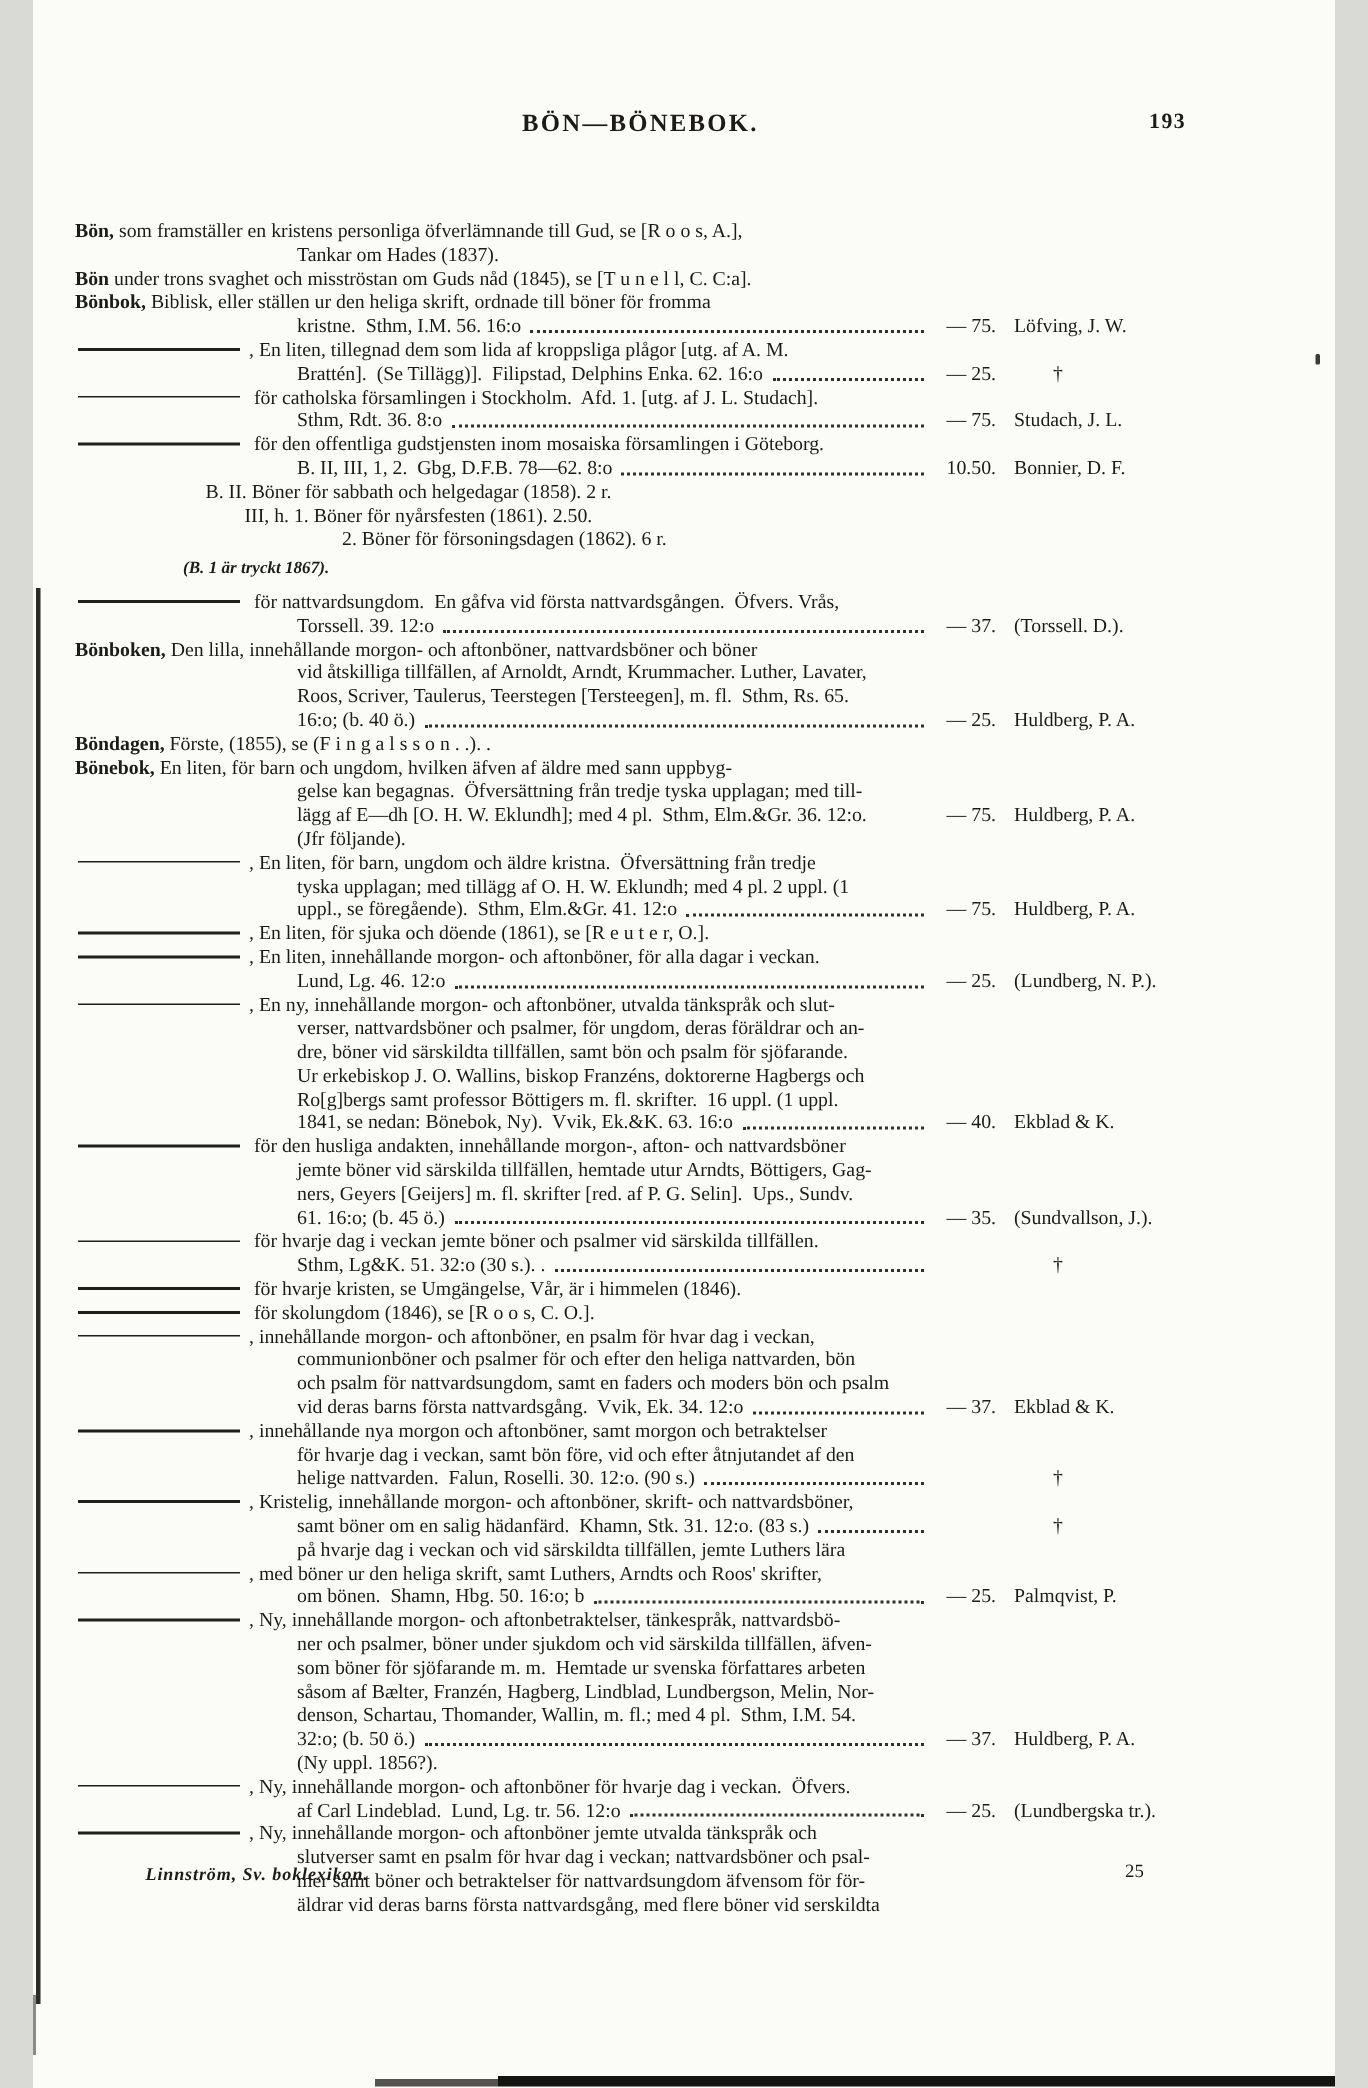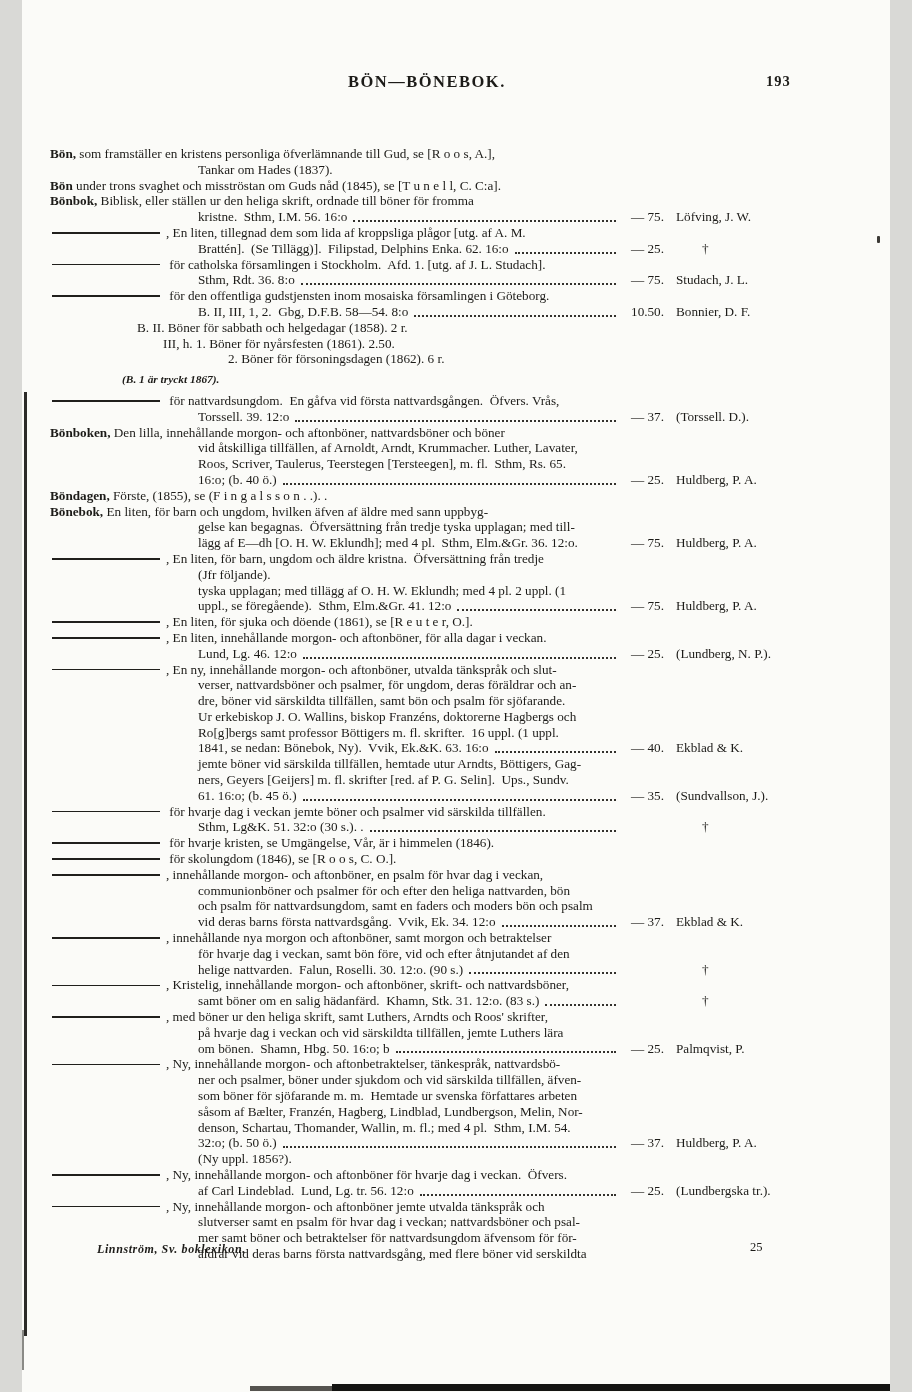--- a/index.html
+++ b/index.html
@@ -124,21 +124,21 @@
       <div class="row t-d">
         <div class="main">
           <span class="dash"></span>
           <span class="txt"> för den offentliga gudstjensten inom mosaiska församlingen i Göteborg.</span>
         </div>
         <div class="price"></div>
         <div class="pub"></div>
       </div>
       <div class="row t-c">
         <div class="main">
-          <span class="txt">B. II, III, 1, 2.  Gbg, D.F.B. 58—54. 8:o</span>
+          <span class="txt">B. II, III, 1, 2.  Gbg, D.F.B. 78—62. 8:o</span>
           <span class="leader"></span>
         </div>
         <div class="price">10.50.</div>
         <div class="pub">Bonnier, D. F.</div>
       </div>
       <div class="row t-s1">
         <div class="main">
           <span class="txt">B. II. Böner för sabbath och helgedagar (1858). 2 r.</span>
         </div>
         <div class="price"></div>
@@ -234,31 +234,31 @@
         <div class="price"></div>
         <div class="pub"></div>
       </div>
       <div class="row t-c">
         <div class="main">
           <span class="txt">lägg af E—dh [O. H. W. Eklundh]; med 4 pl.  Sthm, Elm.&amp;Gr. 36. 12:o.</span>
         </div>
         <div class="price">— 75.</div>
         <div class="pub">Huldberg, P. A.</div>
       </div>
+      <div class="row t-c">
+        <div class="main">
+          <span class="txt">(Jfr följande).</span>
+        </div>
+        <div class="price"></div>
+        <div class="pub"></div>
+      </div>
       <div class="row t-d">
         <div class="main">
           <span class="dash"></span>
           <span class="txt">, En liten, för barn, ungdom och äldre kristna.  Öfversättning från tredje</span>
-        </div>
-        <div class="price"></div>
-        <div class="pub"></div>
-      </div>
-      <div class="row t-c">
-        <div class="main">
-          <span class="txt">(Jfr följande).</span>
         </div>
         <div class="price"></div>
         <div class="pub"></div>
       </div>
       <div class="row t-c">
         <div class="main">
           <span class="txt">tyska upplagan; med tillägg af O. H. W. Eklundh; med 4 pl. 2 uppl. (1</span>
         </div>
         <div class="price"></div>
         <div class="pub"></div>
@@ -332,20 +332,28 @@
         <div class="pub"></div>
       </div>
       <div class="row t-c">
         <div class="main">
           <span class="txt">1841, se nedan: Bönebok, Ny).  Vvik, Ek.&amp;K. 63. 16:o</span>
           <span class="leader"></span>
         </div>
         <div class="price">— 40.</div>
         <div class="pub">Ekblad &amp; K.</div>
       </div>
+      <div class="row t-d">
+        <div class="main">
+          <span class="dash"></span>
+          <span class="txt"> för den husliga andakten, innehållande morgon-, afton- och nattvardsböner</span>
+        </div>
+        <div class="price"></div>
+        <div class="pub"></div>
+      </div>
       <div class="row t-c">
         <div class="main">
           <span class="txt">jemte böner vid särskilda tillfällen, hemtade utur Arndts, Böttigers, Gag-</span>
         </div>
         <div class="price"></div>
         <div class="pub"></div>
       </div>
       <div class="row t-c">
         <div class="main">
           <span class="txt">ners, Geyers [Geijers] m. fl. skrifter [red. af P. G. Selin].  Ups., Sundv.</span>
@@ -455,31 +463,31 @@
         <div class="pub"></div>
       </div>
       <div class="row t-c">
         <div class="main">
           <span class="txt">samt böner om en salig hädanfärd.  Khamn, Stk. 31. 12:o. (83 s.)</span>
           <span class="leader"></span>
         </div>
         <div class="price"></div>
         <div class="pub dag">†</div>
       </div>
+      <div class="row t-c">
+        <div class="main">
+          <span class="txt">på hvarje dag i veckan och vid särskildta tillfällen, jemte Luthers lära</span>
+        </div>
+        <div class="price"></div>
+        <div class="pub"></div>
+      </div>
       <div class="row t-d">
         <div class="main">
           <span class="dash"></span>
           <span class="txt">, med böner ur den heliga skrift, samt Luthers, Arndts och Roos' skrifter,</span>
-        </div>
-        <div class="price"></div>
-        <div class="pub"></div>
-      </div>
-      <div class="row t-c">
-        <div class="main">
-          <span class="txt">på hvarje dag i veckan och vid särskildta tillfällen, jemte Luthers lära</span>
         </div>
         <div class="price"></div>
         <div class="pub"></div>
       </div>
       <div class="row t-c">
         <div class="main">
           <span class="txt">om bönen.  Shamn, Hbg. 50. 16:o; b</span>
           <span class="leader"></span>
         </div>
         <div class="price">— 25.</div>

